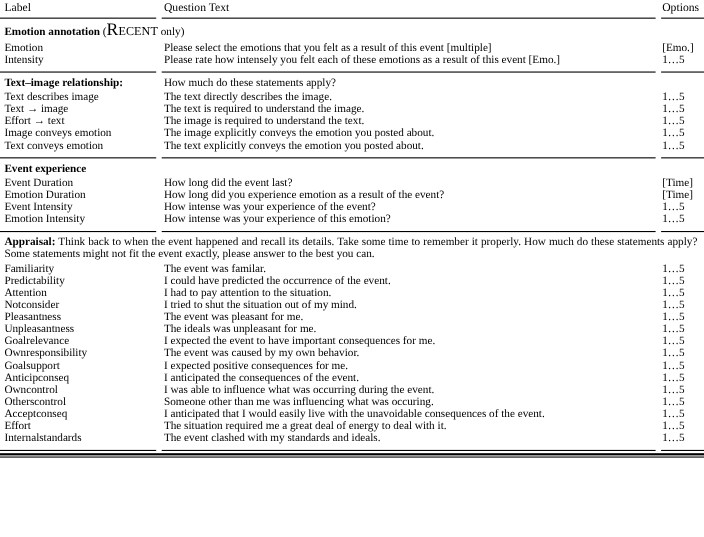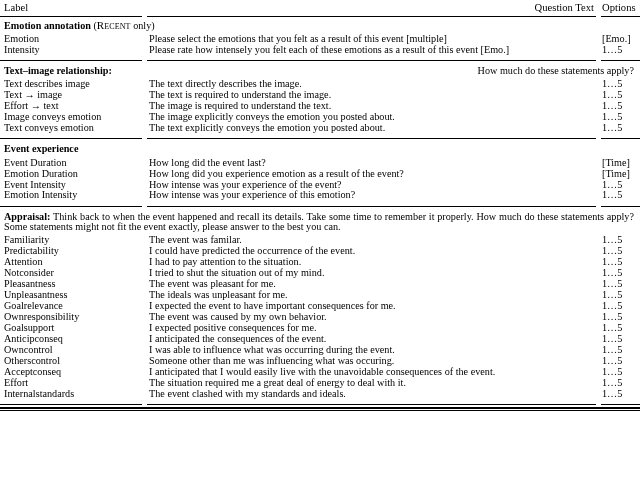--- a/index.html
+++ b/index.html
@@ -35,21 +35,21 @@
 
   td, th {
     padding: 0;
     vertical-align: top;
     text-align: left;
     font-weight: normal;
   }
 
   
   .cl { padding-left: 4px; padding-right: 4px; }
-  .cq { padding-left: 3px; padding-right: 6px; text-align: right; }
+  .cq { padding-left: 3px; padding-right: 6px; }
   .co { padding-left: 2px; padding-right: 2px; }
 
   
   .hdr td { padding-top: 3px; padding-bottom: 2px; font-size: 10.6px; }
 
   
   tr.rule td { height: 0; padding: 0; line-height: 0; font-size: 0; }
   tr.rule td > span {
     display: block;
     height: 0;
@@ -61,21 +61,21 @@
 
   
   tr.rule.sp-top td { padding-top: 3px; }
   tr.rule.sp-bot td { padding-bottom: 2px; }
 
   
   .sec td { padding-top: 3px; padding-bottom: 1px; }
   .sec-title { font-weight: bold; }
   .smallcaps {
     font-variant: small-caps;
-    font-size: 11px;
+    font-size: 16px;
     letter-spacing: 0.1px;
   }
 
   
   tr.datarow td { padding-top: 0.4px; padding-bottom: 0.4px; }
   tr.datarow .cq { text-align: justify; }
   tr.datarow.first td { padding-top: 2px; }
   tr.datarow.last  td { padding-bottom: 2px; }
 
   .just { text-align: justify; text-align-last: left; }

